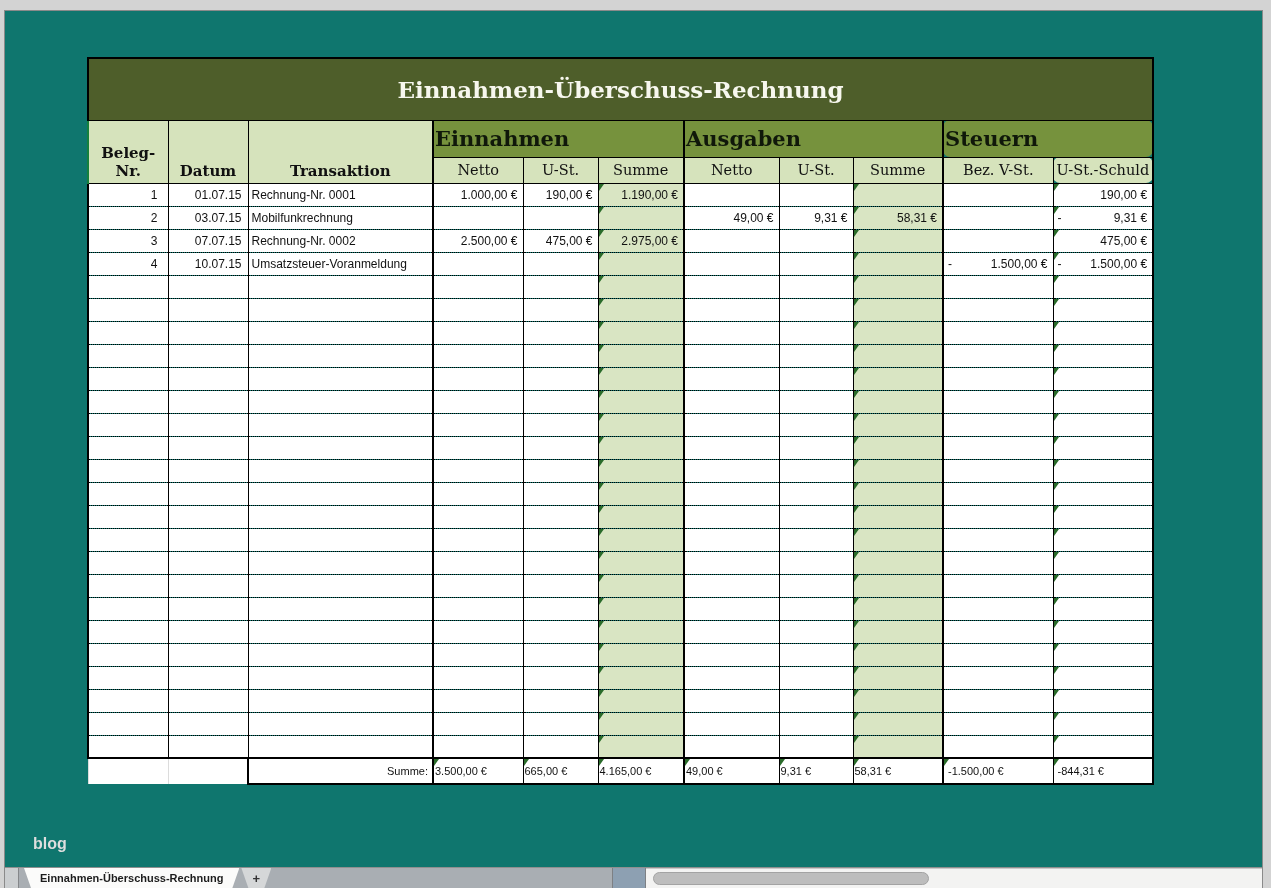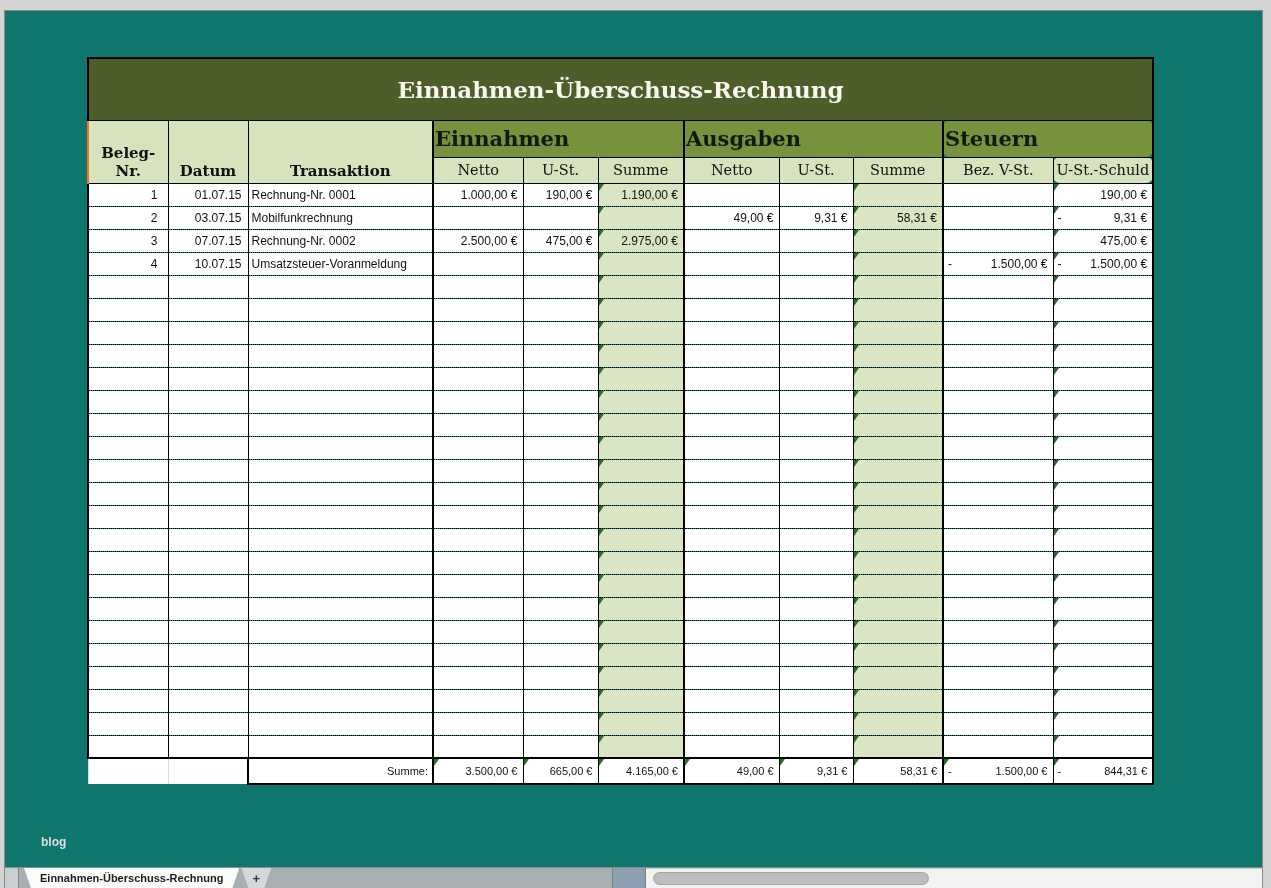--- a/index.html
+++ b/index.html
@@ -11,22 +11,22 @@
   }
   
   .document{
     position:absolute;left:4px;top:10px;width:1259px;height:878px;
     box-sizing:border-box;background:#0f766e;
     border:1px solid #8a8a8a;border-bottom:none;
     display:flex;flex-direction:column;
   }
   .content{position:relative;flex:1;overflow:hidden;}
   .watermark{
-    position:absolute;left:36px;top:824px;
-    font-size:12px;font-weight:bold;color:#dedede;
+    position:absolute;left:28px;top:824px;
+    font-size:16px;font-weight:bold;color:#dedede;
   }
   
   table.grid{
     position:absolute;left:82px;top:46px;width:1065px;
     border-collapse:collapse;table-layout:fixed;
   }
   .grid td{box-sizing:border-box;overflow:hidden;white-space:nowrap;}
   tr.title-row{height:62px;}
   tr.group-row{height:37px;}
   tr.colhead-row{height:26px;}
@@ -49,21 +49,21 @@
     text-align:center;vertical-align:bottom;padding-bottom:3px;
     border:1px solid #000;
   }
   .colhead-cell{
     background:var(--header-bg);
     font-family:"DejaVu Serif",serif;font-size:14.5px;color:#111;
     text-align:center;vertical-align:middle;border:1px solid #000;
   }
   .gb{border-left:2px solid #000 !important;}
   .group-row th:last-child,.colhead-row td:last-child{border-right:2px solid #000;border-radius:7px;}
-  .lh-cell:first-child{border-left:2px solid #f97316;margin-top:13px;}
+  .lh-cell:first-child{border-left:2px solid #15803d;margin-top:13px;}
 
   .body-row td{
     border-left:1px solid #000;border-right:1px solid #000;
     border-bottom:1px dotted #000;
     background:#fff;font-size:12px;color:#111;
   }
   .body-row td:first-child{border-left:2px solid #000;}
   .body-row td:last-child{border-right:2px solid #000;}
   .last-row td{border-bottom:2px solid #000;}
 
@@ -82,21 +82,21 @@
 
   
   .foot-row td{background:#fff;font-size:11px;color:#111;}
   .cell-out{background:transparent;border:none;border-left:1px solid #dcdcdc;border-right:1px solid #dcdcdc;}
   .sum-label{
     border:1px solid #000;border-left-width:2px;border-bottom-width:2px;
     text-align:right;padding-right:4px;
   }
   .foot-num{
     border:1px solid #000;border-bottom-width:2px;
-    text-align:right;padding-right:5px;
+    padding-right:5px;
   }
   .foot-row td:last-child{border-right-width:2px;}
 
   
   .bottombar{
     height:20px;display:flex;align-items:stretch;
     background:#a9aeb3;border-top:1px solid #8f8f8f;
   }
   .tab-corner{width:13px;background:#cbced0;border-right:1px solid #85878a;}
   .tab-strip{width:588px;display:flex;align-items:stretch;padding-left:5px;background:#a9aeb3;}

